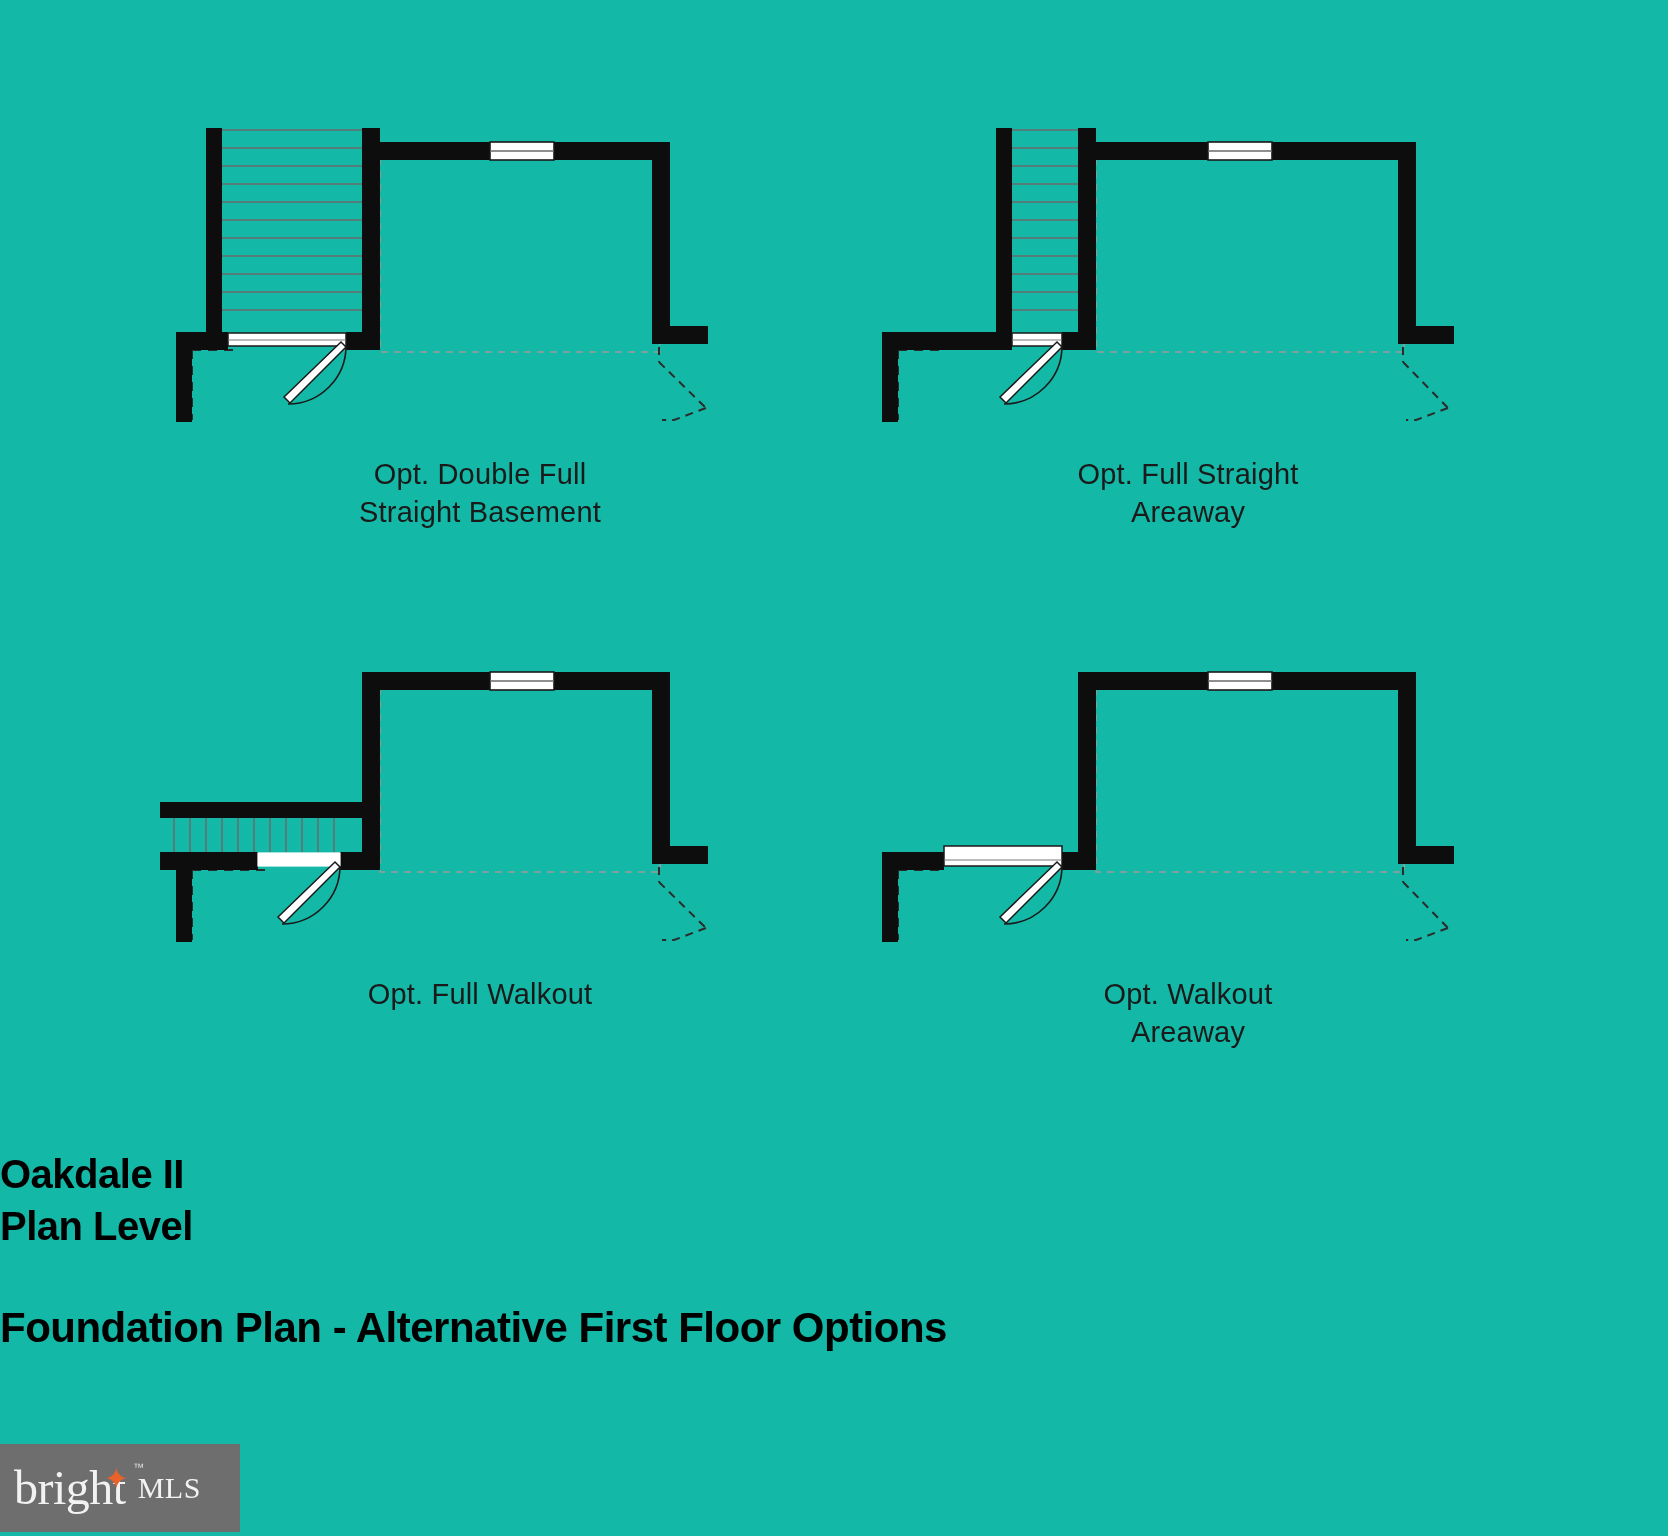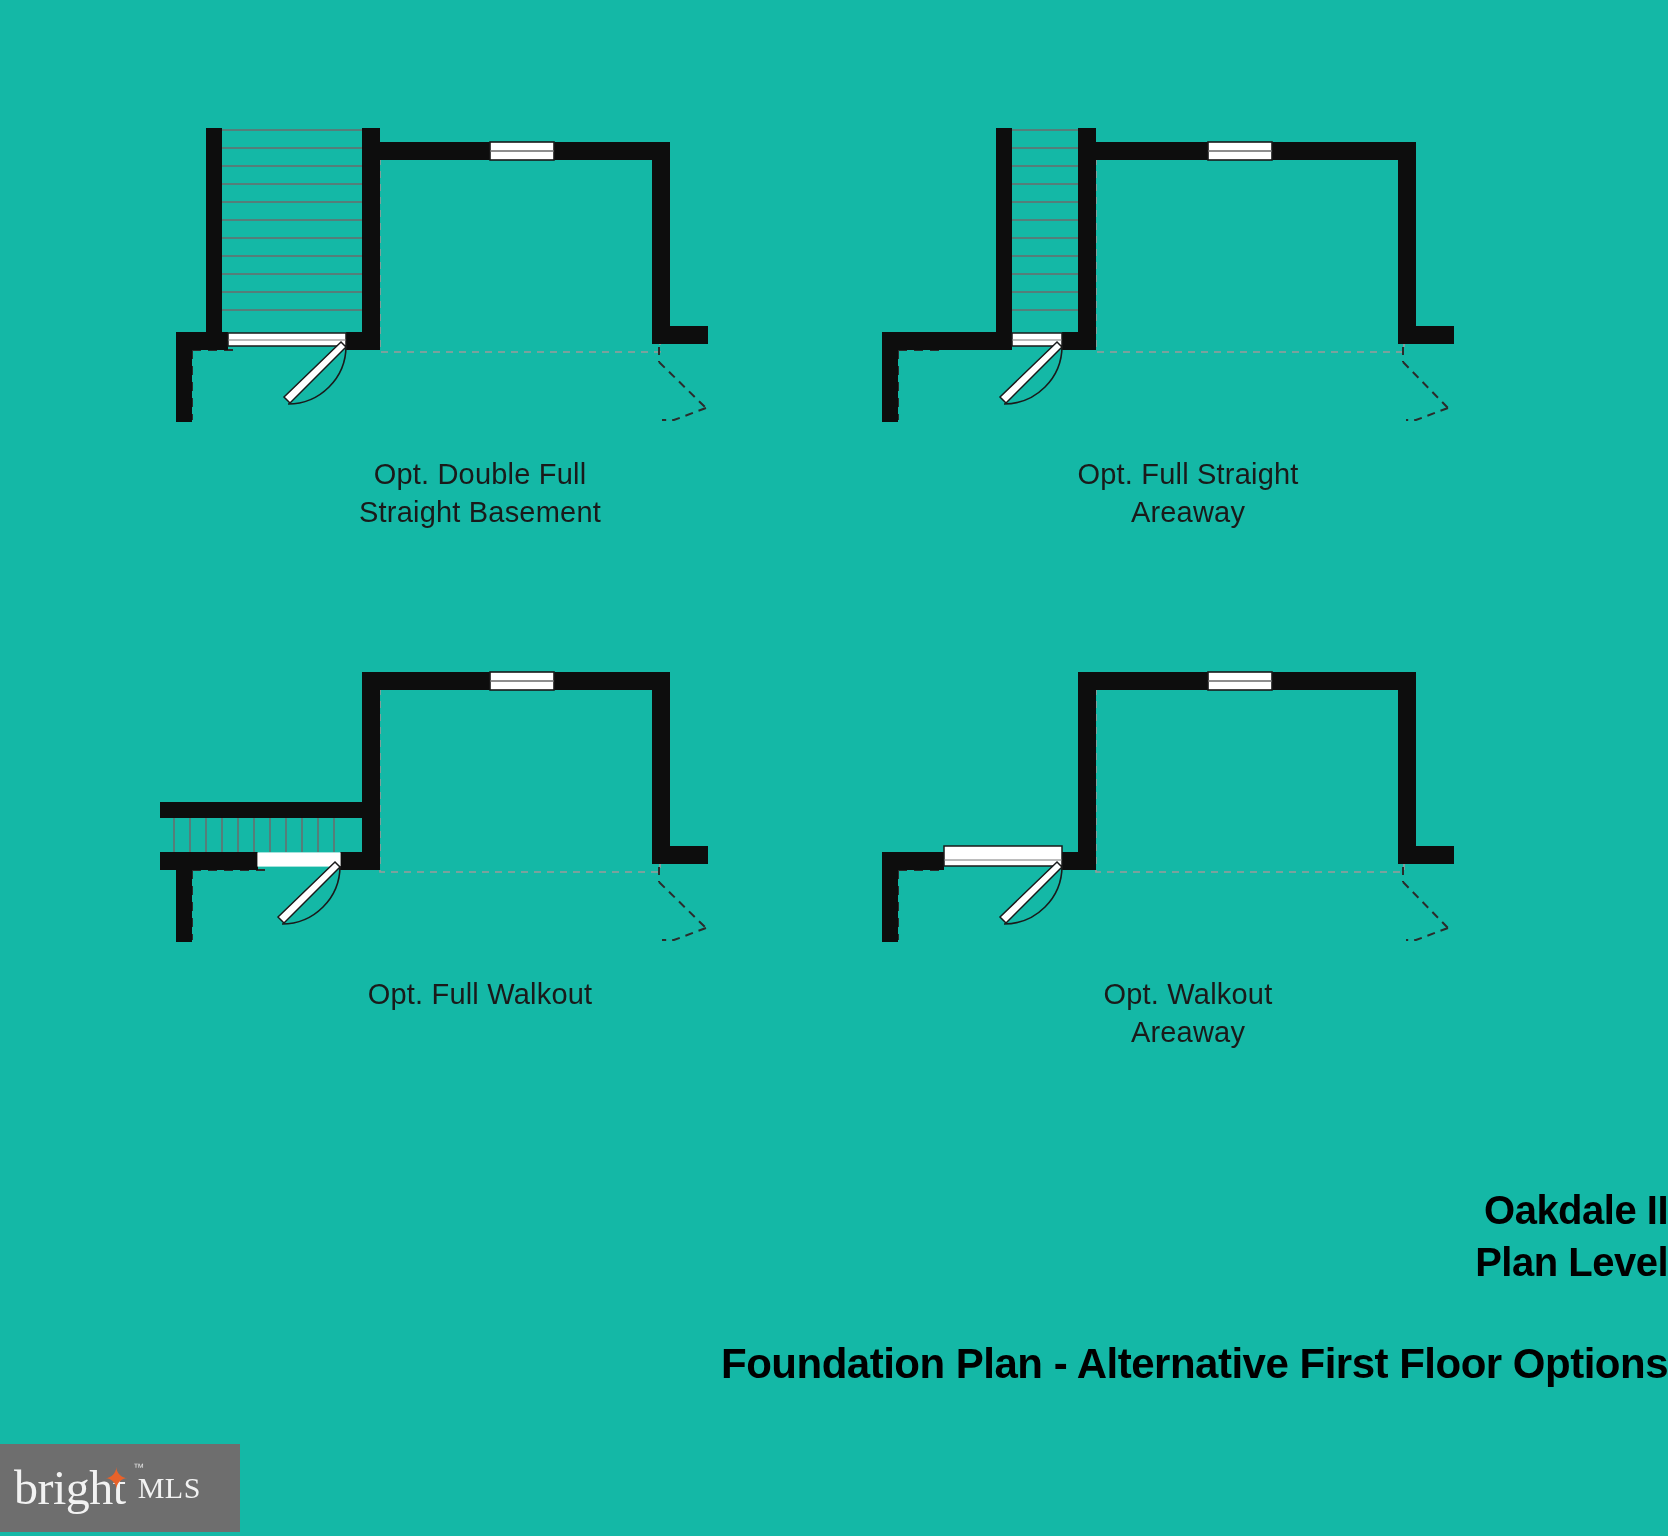--- a/index.html
+++ b/index.html
@@ -62,23 +62,23 @@
     color: #1a1a1a;
     letter-spacing: 0.2px;
     font-weight: 400;
   }
   .cell-c1 .plan-caption { width: 640px; }
 
   
   .title-block {
     position: absolute;
     left: 0;
-    top: 1184px;
+    top: 1148px;
     width: 1668px;
-    text-align: right;
+    text-align: left;
     color: #000000;
     font-family: "Liberation Sans", sans-serif;
     font-weight: bold;
   }
   .title-line1 { font-size: 40px; line-height: 52px; letter-spacing: -0.5px; }
   .title-line2 { font-size: 40px; line-height: 52px; letter-spacing: -0.5px; }
   .title-line3 { font-size: 42px; line-height: 56px; letter-spacing: -0.5px; margin-top: 48px; }
 
   
   .watermark {

